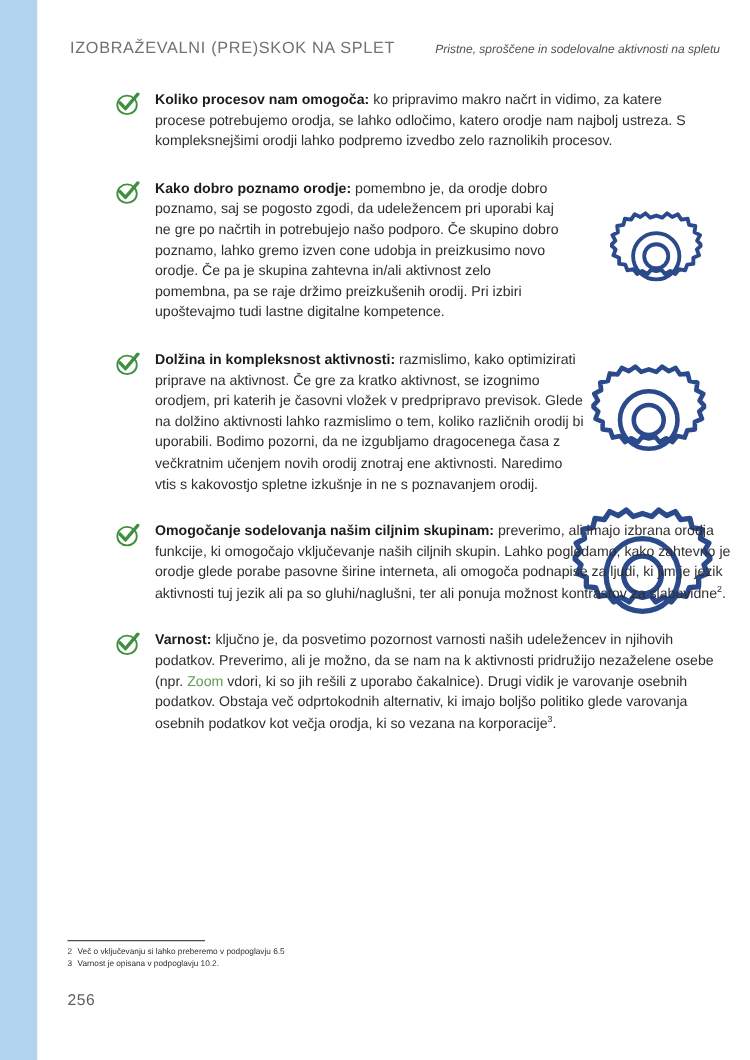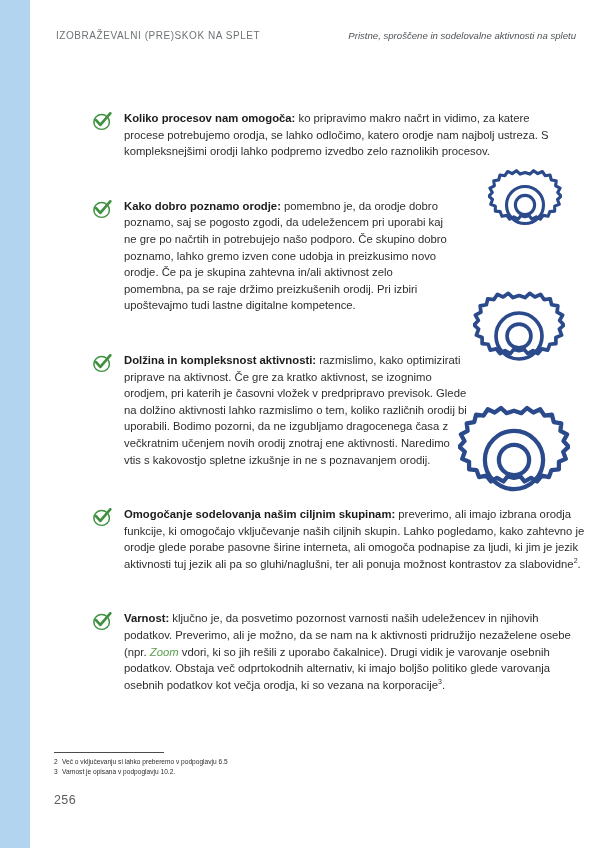--- a/index.html
+++ b/index.html
@@ -32,21 +32,21 @@
   
   #runhead {
     position: absolute;
     left: 26px; top: 30px;
     width: 520px;
     display: flex;
     justify-content: space-between;
     align-items: baseline;
   }
   #runhead .left {
-    font-size: 10px;
+    font-size: 13px;
     letter-spacing: 0.55px;
     color: #6e7275;
     font-weight: 400;
     white-space: nowrap;
   }
   #runhead .right {
     font-size: 9.6px;
     font-style: italic;
     color: #4e5255;
     white-space: nowrap;
@@ -64,40 +64,39 @@
   
   #content {
     position: absolute;
     left: 62px; top: 72px;
     width: 480px;
   }
   .bullet-item {
     position: relative;
     padding-left: 32px;
     margin-bottom: 21px;
-    margin-top: 38px;
   }
   .bullet-item .check {
     position: absolute;
     left: 0; top: 2px;
     width: 21px; height: 19px;
     color: #3e8f3f;
   }
   .bullet-item p {
     margin: 0;
     font-size: 11.3px;
     line-height: 16.6px;
     color: #2e2e30;
     text-align: left;
   }
   .bullet-item .lead {
     font-weight: 700;
     color: #1b1b1d;
   }
-  .ext-link { color: #5a9e4e; font-style: italic; }
+  .ext-link { color: #5a9e4e; }
   sup { font-size: 7px; vertical-align: super; line-height: 0; }
 
   
   .w-short { width: 330px; }
   .w-mid   { width: 345px; }
   .w-wide  { width: 430px; }
   .w-full  { width: 462px; }
 
   
   #footnotes {

